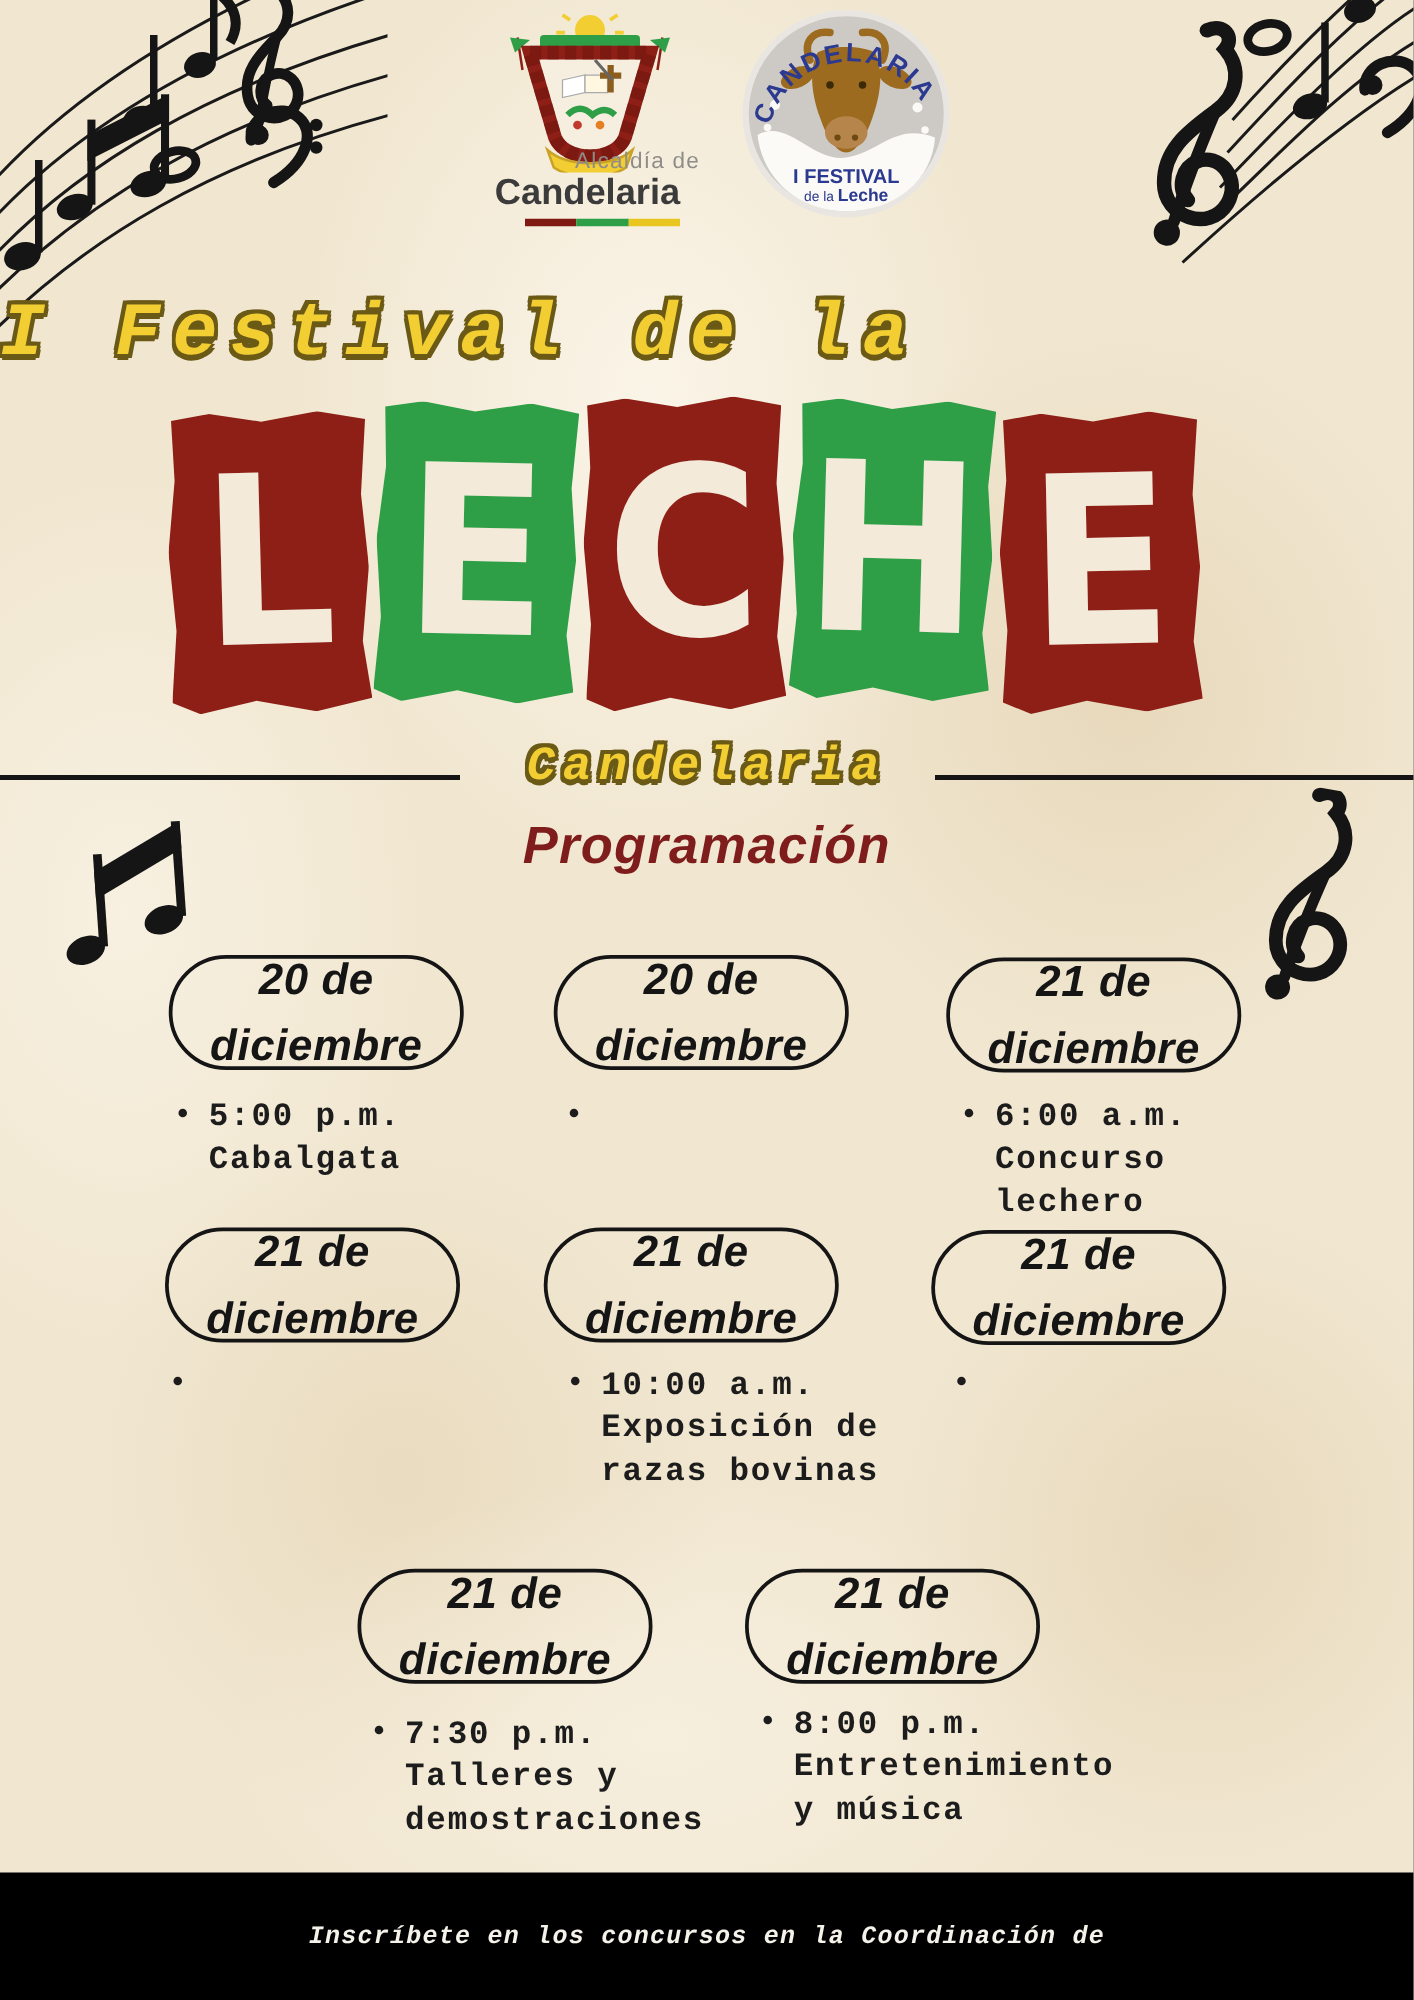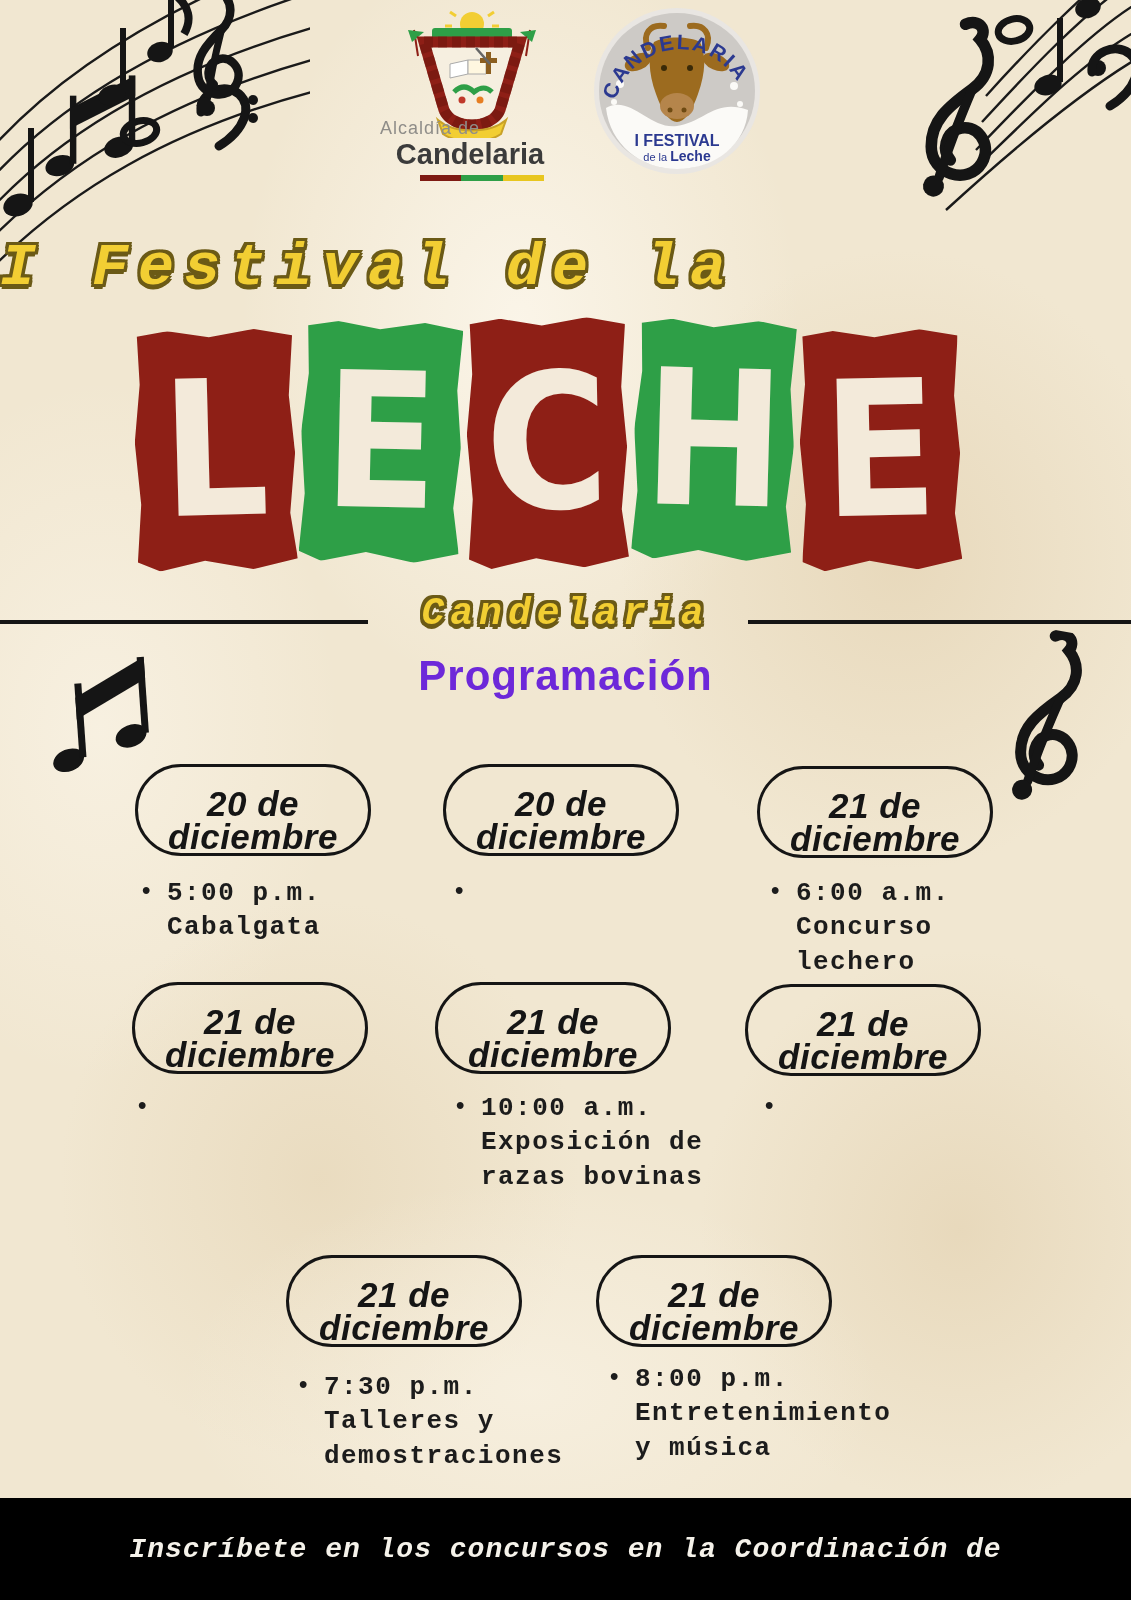--- a/index.html
+++ b/index.html
@@ -47,29 +47,29 @@
     transform:scaleY(1.12);
   }
   .tile.red{background:#8E1F16;}
   .tile.green{background:#2E9F47;}
 
   
   .divider-seg{position:absolute;top:620px;height:4px;background:#151515;}
 
   .program-heading{
     left:0;right:0;top:652px;text-align:center;
-    font-weight:800;font-size:42px;color:#6d28d9;
+    font-style:italic;font-weight:800;font-size:42px;color:#7f1d1d;
     letter-spacing:1px;
   }
 
   
   .pill{
     position:absolute;width:236px;height:92px;box-sizing:border-box;
     border:3.5px solid #151515;border-radius:46px;
-    display:flex;flex-direction:column;align-items:center;justify-content:flex-end;
+    display:flex;flex-direction:column;align-items:center;justify-content:space-between;
     font-style:italic;font-weight:800;font-size:35px;line-height:.95;color:#151515;
     letter-spacing:.5px;
   }
 
   
   .event-details{
     position:absolute;display:flex;align-items:flex-start;
     font-family:"Liberation Mono","DejaVu Sans Mono",monospace;
     font-weight:700;font-size:26px;line-height:1.32;color:#1c1c1c;
     letter-spacing:1.5px;
@@ -77,26 +77,26 @@
   .event-details .bullet{font-size:24px;margin-right:12px;line-height:1.4;}
   .event-details .lines{white-space:pre-line;}
 
   
   .footer-bar{
     position:absolute;left:0;right:0;top:1498px;height:102px;background:#000;
     display:flex;flex-direction:column;align-items:center;justify-content:center;gap:6px;
   }
   .footer-bar div{
     font-family:"Liberation Mono","DejaVu Sans Mono",monospace;
-    font-style:italic;font-weight:700;font-size:28px;color:#F5F2EA;letter-spacing:1px;
+    font-style:italic;font-weight:700;font-size:20px;color:#F5F2EA;letter-spacing:1px;
     white-space:nowrap;
   }
 
   
-  .alcaldia-top{left:380px;top:118px;width:180px;text-align:left;color:#8F8D89;font-size:18px;letter-spacing:1px;}
+  .alcaldia-top{left:380px;top:118px;width:180px;text-align:right;color:#8F8D89;font-size:18px;letter-spacing:1px;}
   .alcaldia-name{left:350px;top:138px;width:240px;text-align:center;color:#3B3B3B;font-weight:800;font-size:29px;}
   .alcaldia-bar{left:420px;top:175px;width:124px;height:6px;display:flex;}
   .alcaldia-bar i{flex:1;}
 </style>
 </head>
 <body>
 
 <div id="poster">
 
   <div class="patch p-light1"></div>

